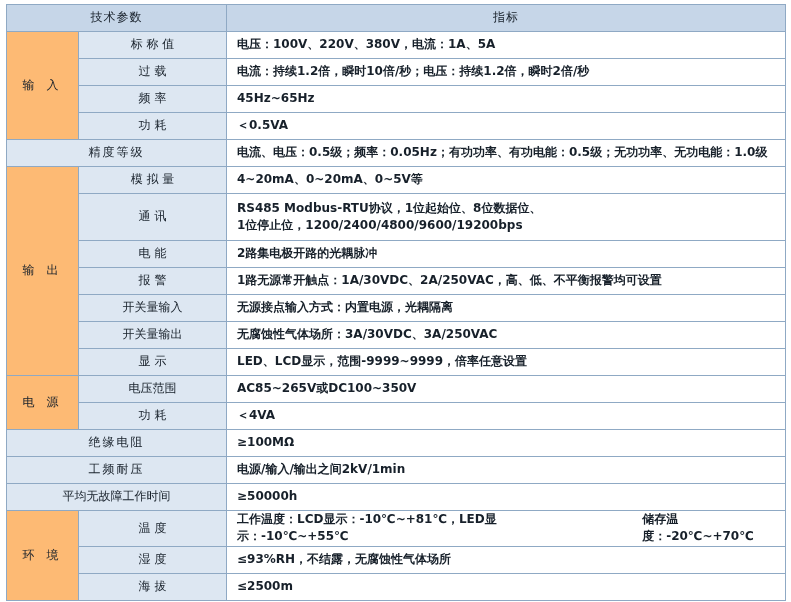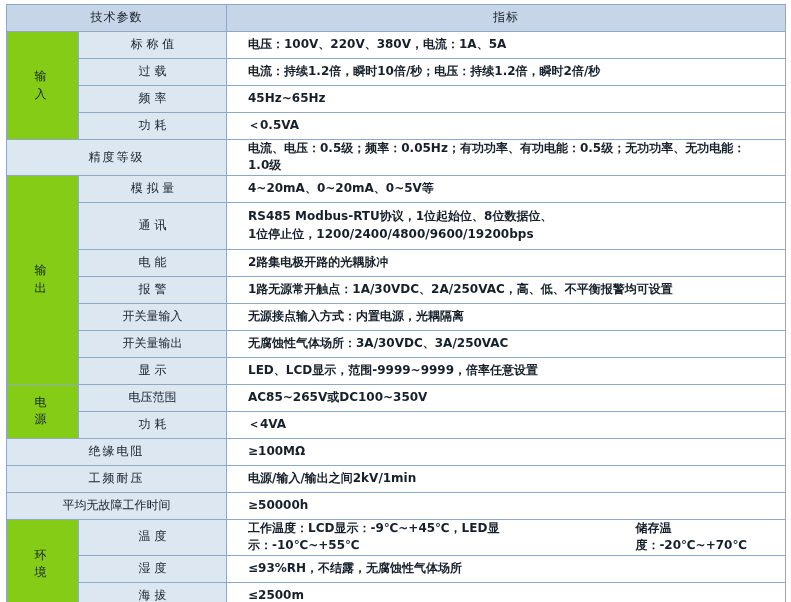--- a/index.html
+++ b/index.html
@@ -20,40 +20,40 @@
     box-sizing: border-box;
   }
   table.spec {
     width: 779px;
     margin: 4px 6px 0 6px;
     border-collapse: collapse;
     table-layout: fixed;
   }
   table.spec td {
     border: 1px solid #8fa9c4;
-    padding: 0 21px;
+    padding: 0 10px;
     vertical-align: middle;
     line-height: 1.45;
     font-size: 12px;
     color: #17202a;
   }
   
   col.c1 { width: 72px; }
   col.c2 { width: 148px; }
   col.c3 { width: 559px; }
 
   .hdr {
     background: #c6d6e8;
     text-align: center;
     font-size: 12.5px;
     height: 26px;
     letter-spacing: 1px;
   }
   .grp {
-    background: #84cc16;
+    background: #fdba74;
     text-align: center;
     letter-spacing: 4px;
     font-size: 12.5px;
   }
   .sub {
     background: #dde7f2;
     text-align: center;
     font-size: 12px;
     height: 26px;
   }
@@ -175,21 +175,21 @@
       <tr>
         <td class="sub" colspan="2">平均无故障工作时间</td>
         <td class="val">≥50000h</td>
       </tr>
 
       <tr>
         <td class="grp" rowspan="3">环 境</td>
         <td class="sub">温  度</td>
         <td class="val">
           <span class="two-part">
-            <span>工作温度：LCD显示：-9℃~+45℃，LED显示：-10℃~+55℃</span>
+            <span>工作温度：LCD显示：-10℃~+81℃，LED显示：-10℃~+55℃</span>
             <span class="right">储存温度：-20℃~+70℃</span>
           </span>
         </td>
       </tr>
       <tr>
         <td class="sub">湿  度</td>
         <td class="val">≤93%RH，不结露，无腐蚀性气体场所</td>
       </tr>
       <tr>
         <td class="sub">海  拔</td>

